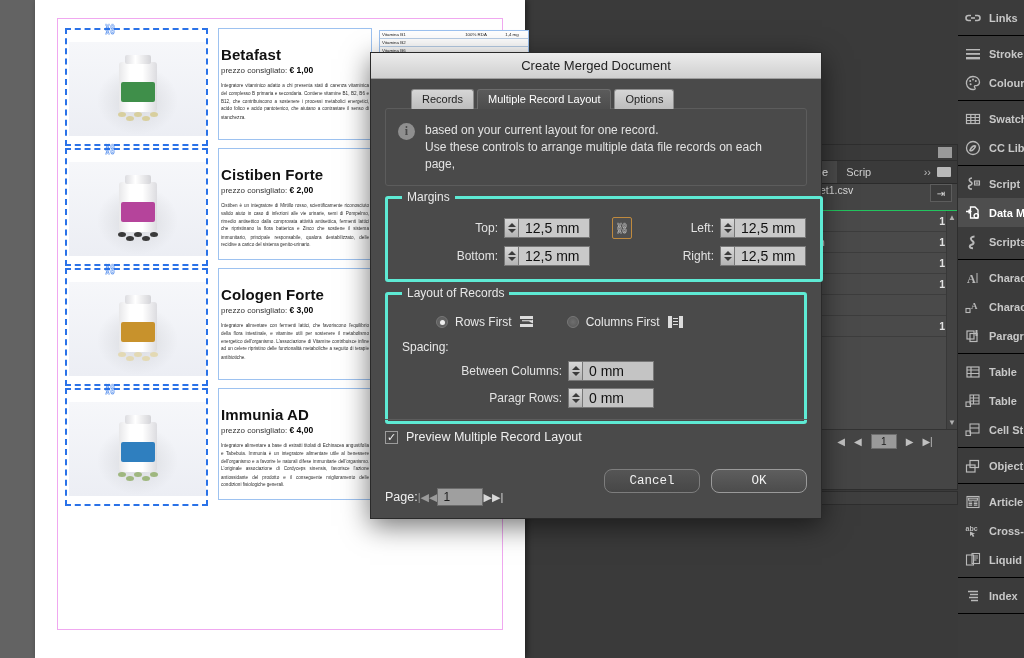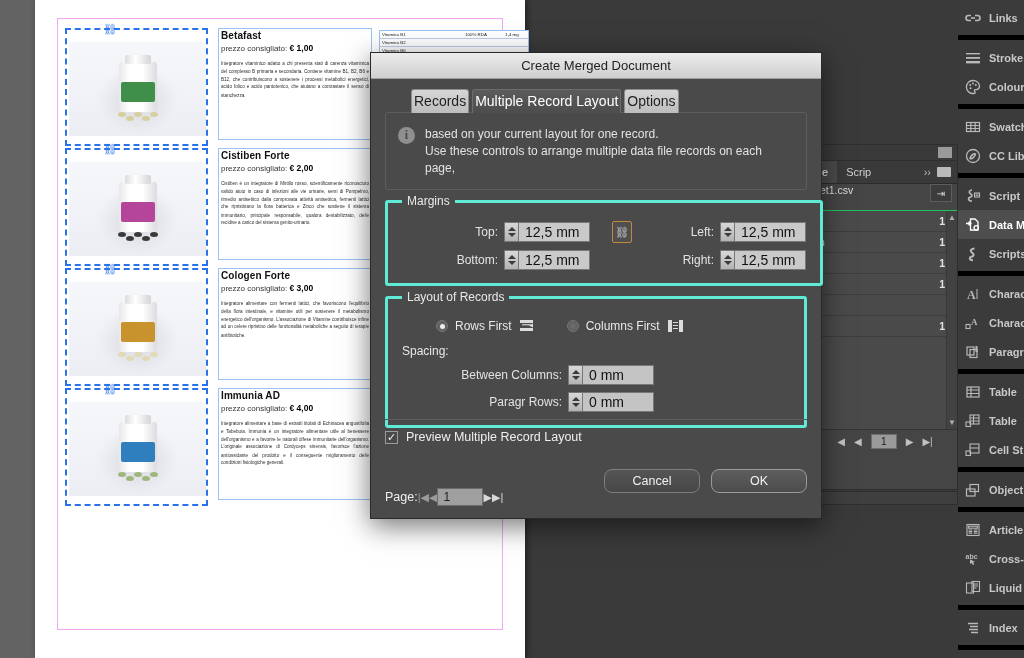--- a/index.html
+++ b/index.html
@@ -67,21 +67,21 @@
   .pills i {
     position: absolute; width: 8px; height: 5px; border-radius: 50%;
     display: block;
   }
   .link-badge {
     position: absolute; left: 36px; top: -6px; width: 13px; height: 11px;
     color: #2a72e8; font-size: 11px; line-height: 11px;
   }
 
   .rec-text { position: absolute; left: 186px; top: 2px; width: 148px; }
-  .rec-title { font-size: 10px; font-weight: bold; color: #111; letter-spacing: .1px; }
+  .rec-title { font-size: 15px; font-weight: bold; color: #111; letter-spacing: .1px; margin-top: 16px; }
   .rec-price { font-size: 8px; color: #333; margin-top: 2px; }
   .rec-price b { font-size: 8.5px; color: #000; }
   .rec-body {
     font-size: 4.6px; line-height: 1.62; color: #2c2c2c;
     margin-top: 7px; text-align: justify;
     transform: scaleY(1.05); transform-origin: top left;
   }
   .rec-textbox {
     position: absolute; left: 183px; top: 0px; width: 154px; height: 112px;
     border: 1px solid #9dc2f0;
@@ -97,21 +97,21 @@
   }
   .rec-table td.c2 { width: 40px; text-align: center; }
   .rec-table td.c3 { width: 32px; text-align: center; }
   .rec-table tr.blank td { height: 8px; border-bottom: none; }
 
   
   .dock {
     position: absolute; right: 0; top: 0; width: 66px; height: 658px;
     background: #3b3b3b; overflow: hidden;
   }
-  .dock-group { border-bottom: 5px solid #000000; padding: 3px 0; }
+  .dock-group { border-bottom: 1px solid #000000; padding: 3px 0; }
   .dock-item {
     display: flex; align-items: center; gap: 7px;
     height: 29px; padding-left: 6px; color: #c8c8c8;
     font-size: 11px; font-weight: bold; white-space: nowrap;
   }
   .dock-item.active { background: #4e4e4e; color: #fff; }
   .dock-ico { width: 18px; height: 18px; flex: 0 0 18px; position: relative; color: #b9b9b9; }
   .dock-item.active .dock-ico { color: #ffffff; }
   .dock-ico svg { width: 18px; height: 18px; display: block; }
 
@@ -186,21 +186,21 @@
     height: 26px;
     background: linear-gradient(#ececec, #cfcfcf);
     border-bottom: 1px solid #9d9d9d;
     display: flex; align-items: center; justify-content: center;
     font-size: 13px; color: #232323;
   }
   .dlg-body { position: relative; padding: 10px 14px 0; }
 
   .tabs { display: flex; gap: 3px; padding-left: 26px; position: relative; z-index: 3; }
   .tab {
-    padding: 3px 2px 4px; font-size: 14px; color: #1f1f1f;
+    padding: 3px 10px 4px; font-size: 11px; color: #1f1f1f;
     background: linear-gradient(#d6d6d6,#bdbdbd);
     border: 1px solid #8d8d8d; border-bottom: none;
     border-radius: 3px 3px 0 0;
   }
   .tab.active {
     background: linear-gradient(#5b5b5b,#4d4d4d); color: #ffffff;
     border-color: #6d6d6d;
   }
 
   .info-box {
@@ -274,21 +274,21 @@
   .pg-arrow.dim { color: #9b9b9b; }
   .pg-field {
     width: 46px; height: 18px; background: #9f9f9f; border: 1px solid #6c6c6c;
     color: #1d1d1d; font-size: 12px; display: flex; align-items: center; padding: 0 5px;
   }
   .btns { margin-left: auto; display: flex; gap: 11px; }
   .btn {
     min-width: 96px; height: 24px; border-radius: 8px;
     background: linear-gradient(#555,#474747); border: 1px solid #7d7d7d;
     color: #f2f2f2; font-size: 12.5px;
-    display: flex; align-items: center; justify-content: center;
+    display: flex; align-items: center; justify-content: center; font-family: Liberation Mono, monospace;
   }
   .btn.primary { border-color: #9a9a9a; background: linear-gradient(#5e5e5e,#4c4c4c); }
 </style>
 </head>
 <body>
 
 <div id="app">
 
   <div class="workspace">
     <div class="pasteboard-right"></div>

